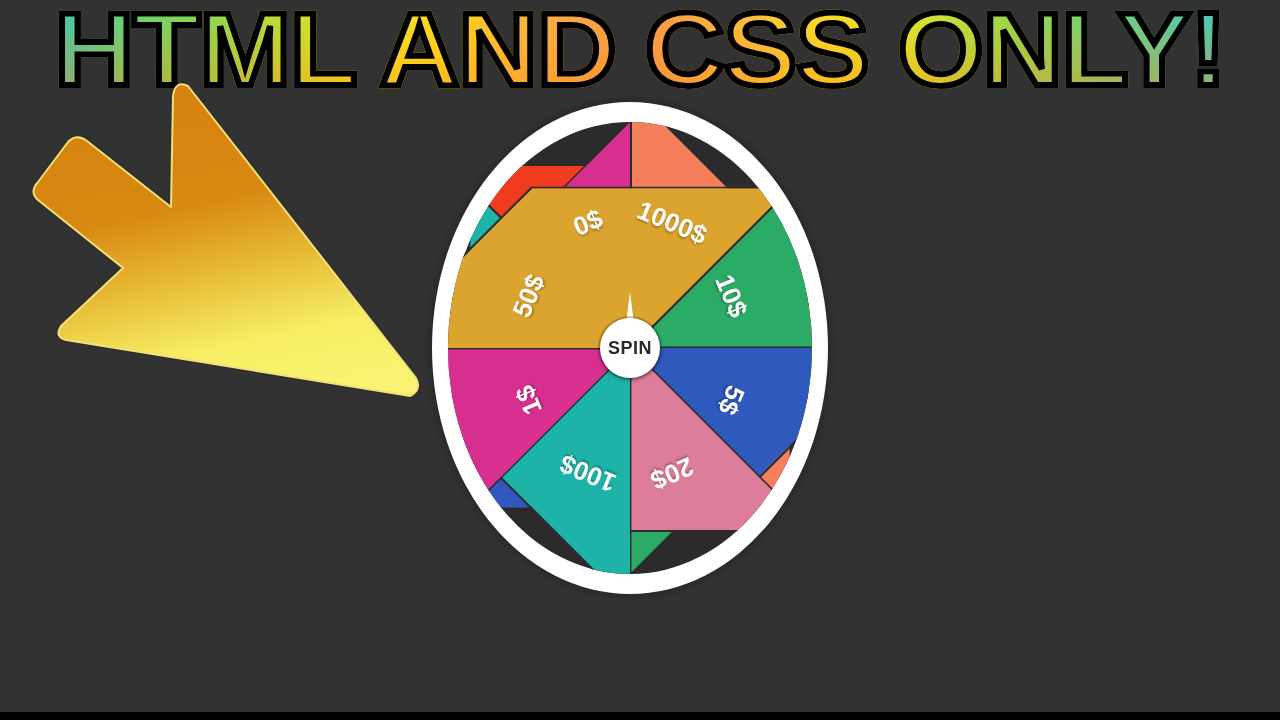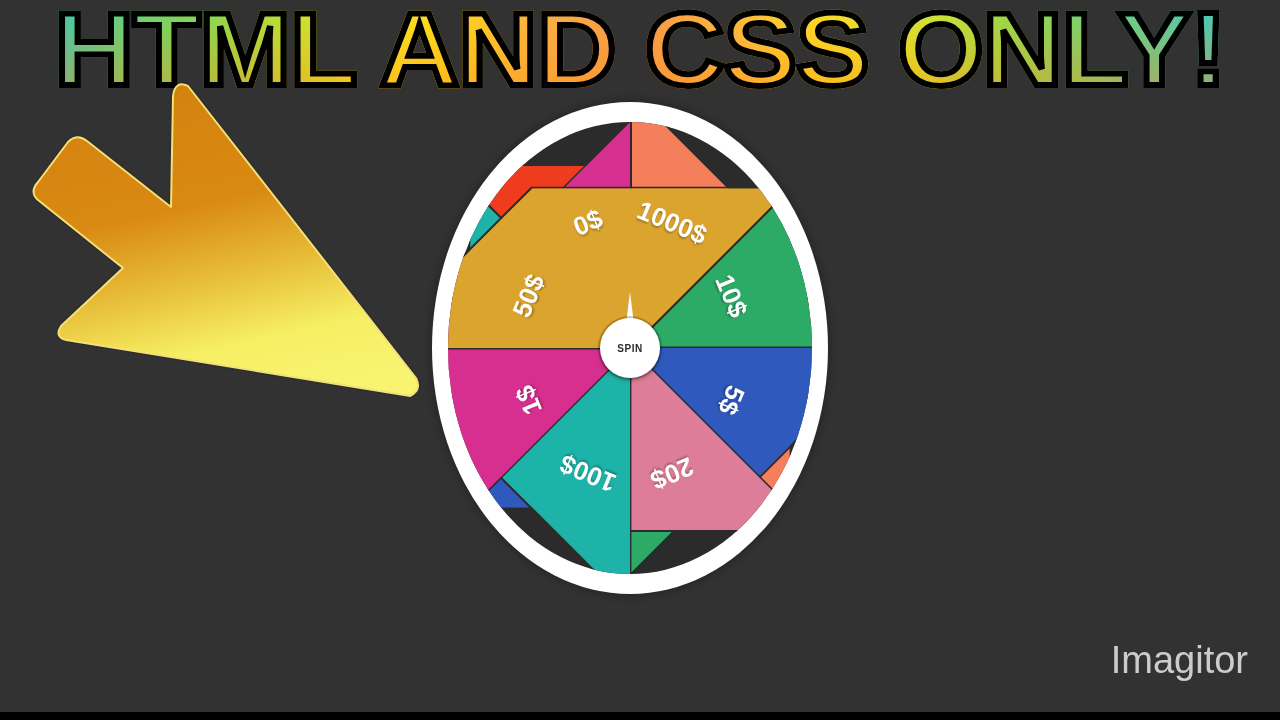--- a/index.html
+++ b/index.html
@@ -94,21 +94,21 @@
     left:50%;top:50%;
     width:60px;height:60px;
     margin-left:-30px;margin-top:-30px;
     border-radius:50%;
     background:#fff;
     box-shadow:0 0 0 2px rgba(0,0,0,0.18), 0 2px 4px rgba(0,0,0,0.35);
     display:flex;align-items:center;justify-content:center;
     z-index:6;
   }
   .hub-text{
-    font-size:10px;font-weight:700;color:#2b2b2b;
+    font-size:18px;font-weight:700;color:#2b2b2b;
     letter-spacing:0.5px;
     font-family:"Liberation Sans", sans-serif;
   }
   .needle{
     position:absolute;
     left:50%;top:50%;
     margin-left:-7px;
     margin-top:-56px;
     width:14px;height:56px;
     background:#fff;
@@ -170,16 +170,15 @@
           <span style="position: absolute; left: 22.2836%; top: 38.5195%; color: rgb(255, 255, 255); font-weight: 700; font-size: 26px; font-family: &quot;Liberation Sans&quot;, sans-serif; text-shadow: rgba(0, 0, 0, 0.25) 0px 2px 2px; white-space: nowrap; transform-origin: 50% 50%; transform: translate(-50%, -50%) rotate(292.5deg);">50$</span>
           <span style="position: absolute; left: 38.5195%; top: 22.2836%; color: rgb(255, 255, 255); font-weight: 700; font-size: 26px; font-family: &quot;Liberation Sans&quot;, sans-serif; text-shadow: rgba(0, 0, 0, 0.25) 0px 2px 2px; white-space: nowrap; transform-origin: 50% 50%; transform: translate(-50%, -50%) rotate(337.5deg);">0$</span>
         </div>
       </div>
     <div class="needle"></div>
     <div class="hub">
       <span class="hub-text">SPIN</span>
     </div>
   </div>
 
-  <div class="watermark">Imagitor</div>
 
   <div class="bottom-bar"></div>
 </div>
 
 </body></html>

